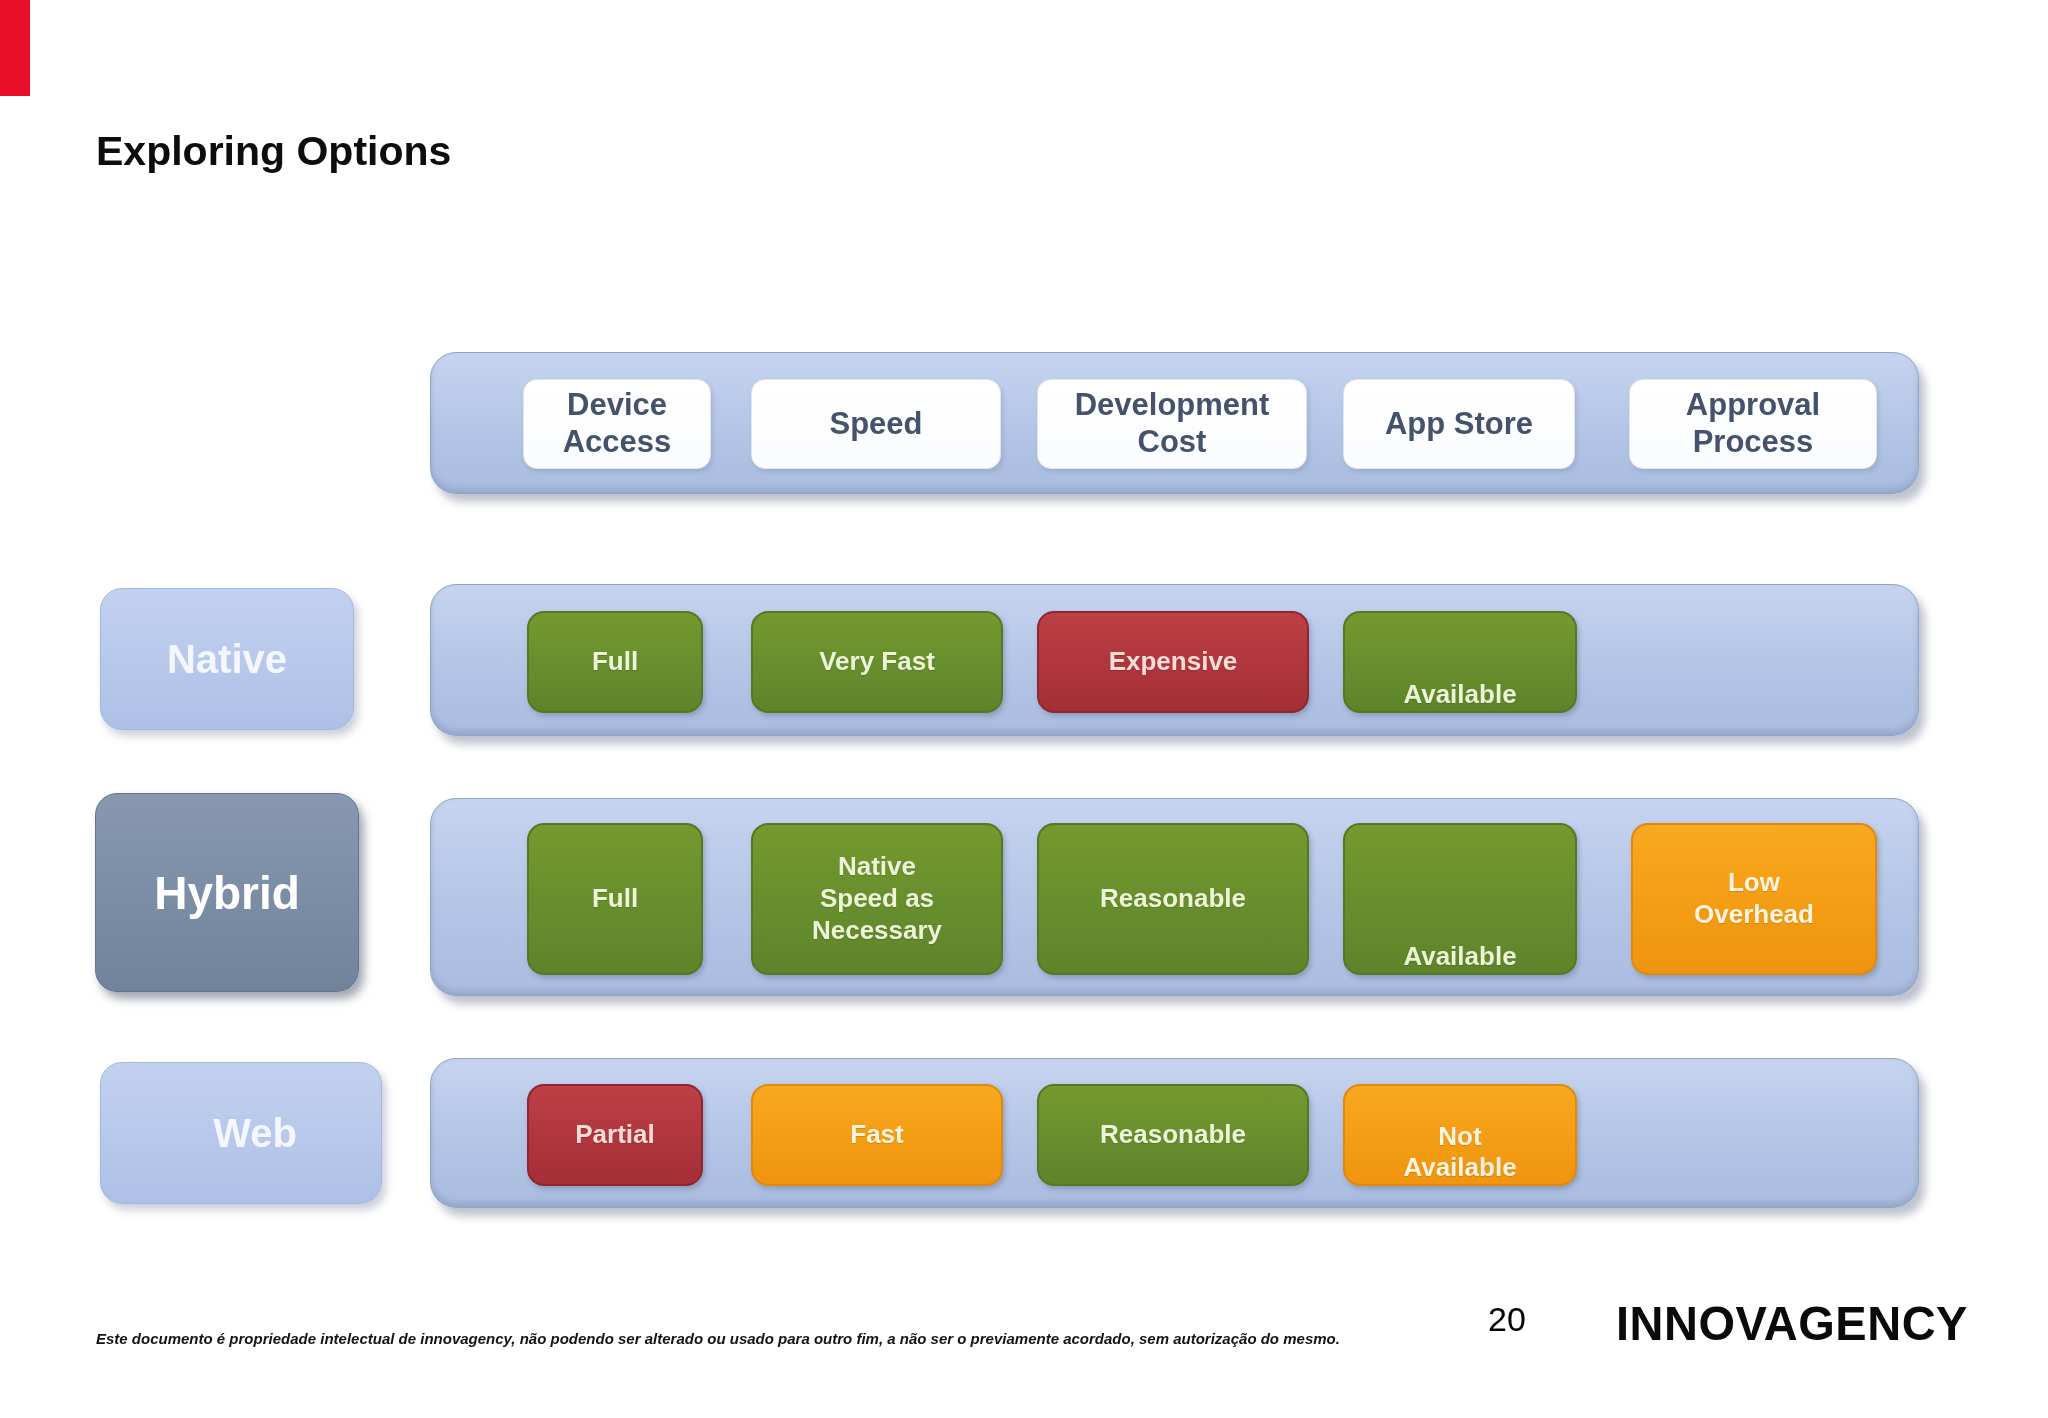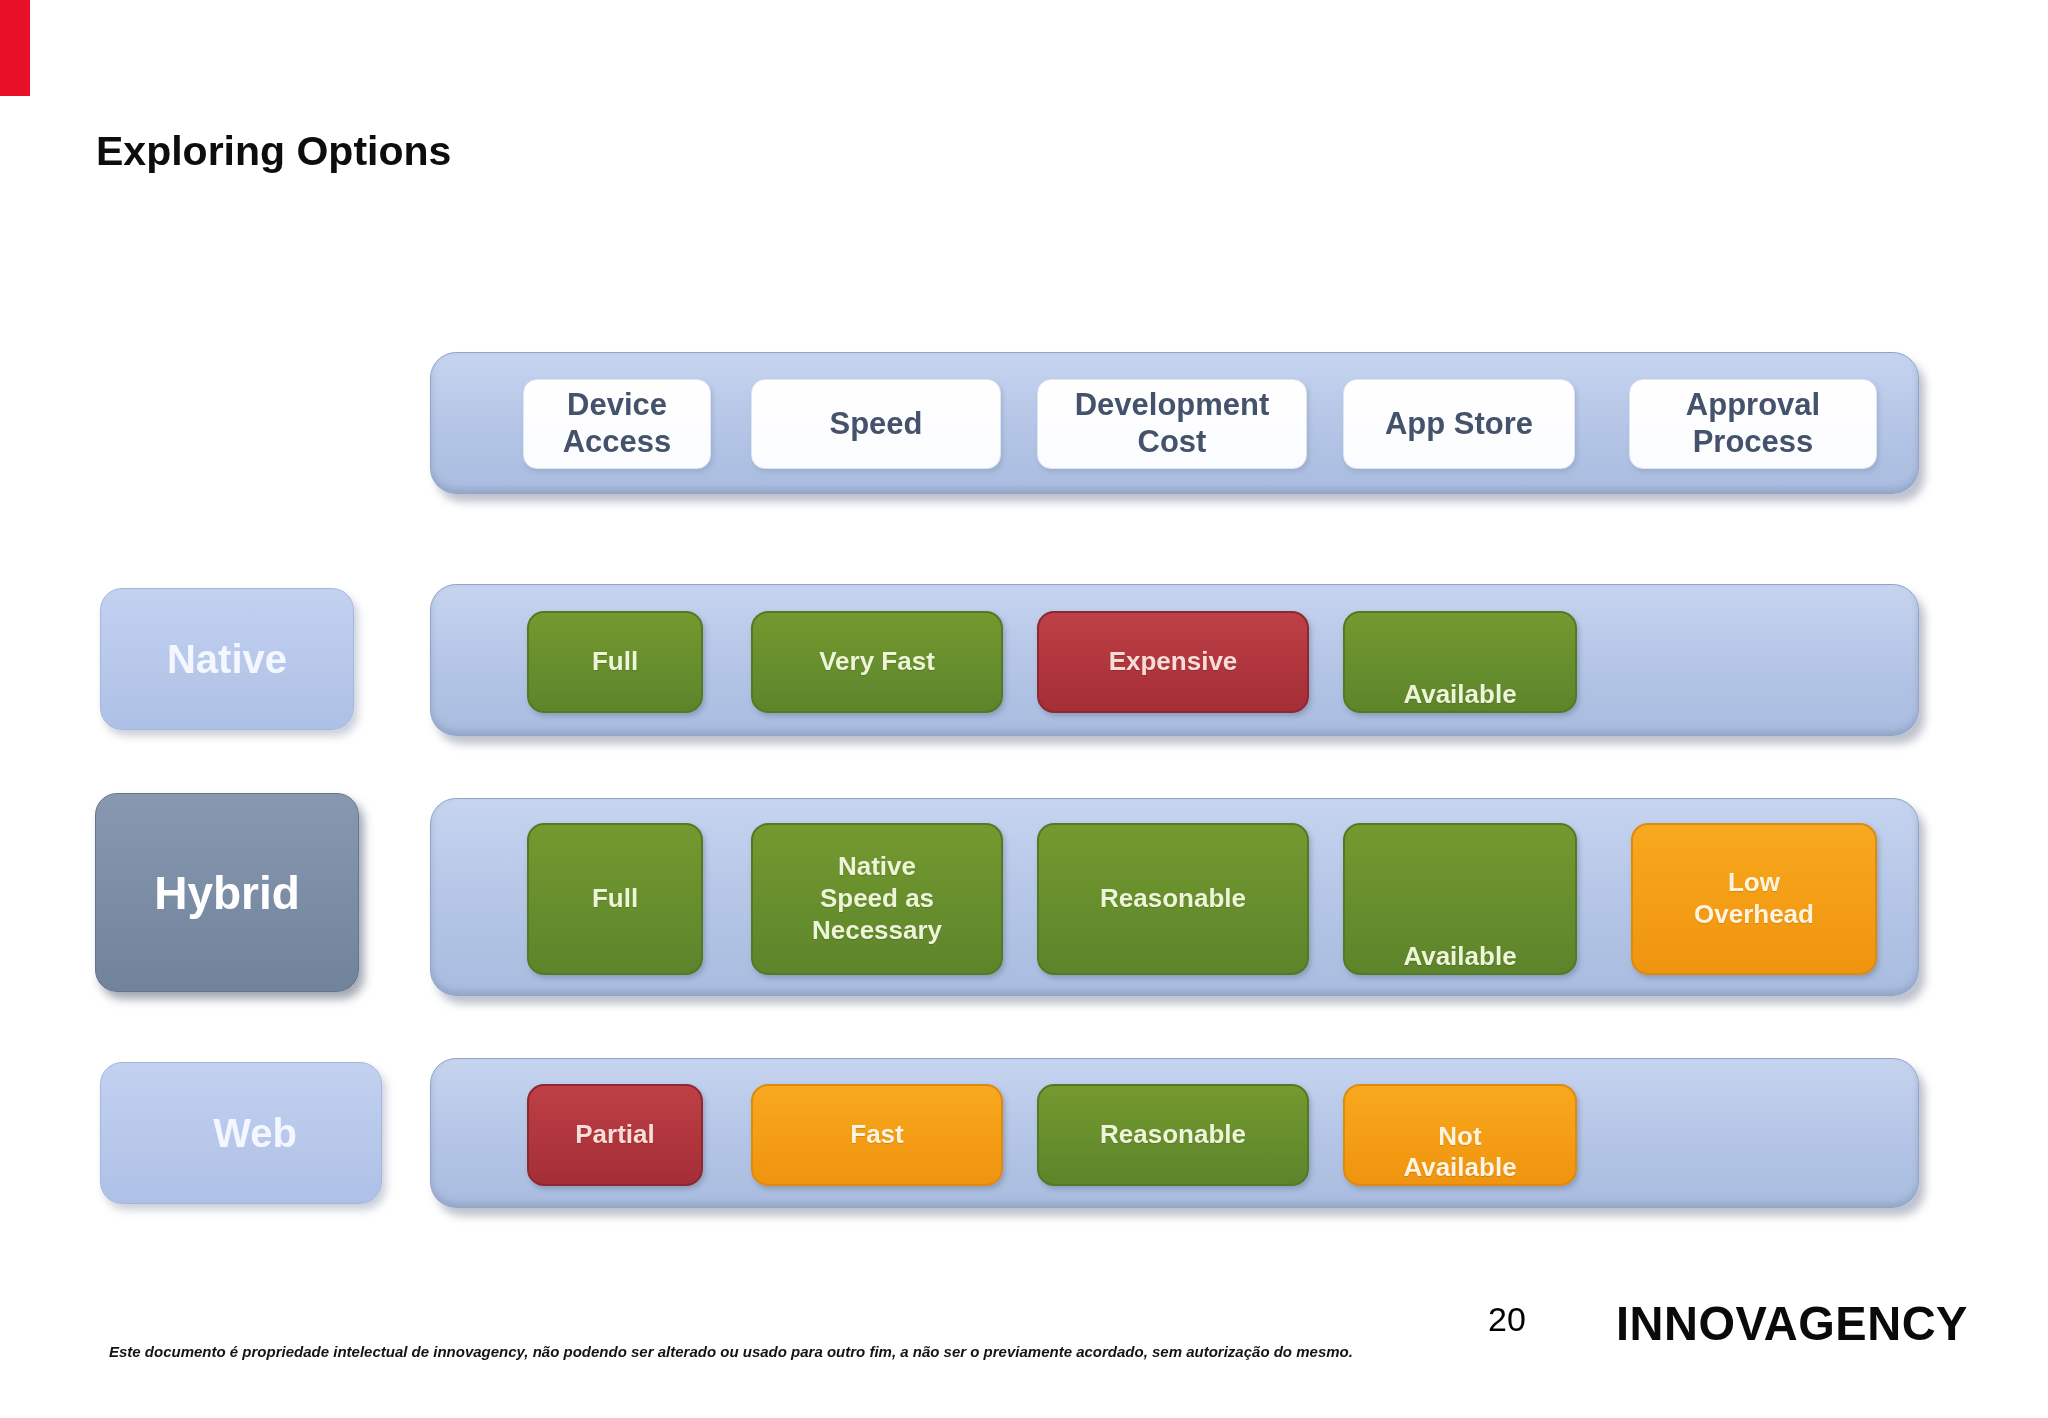--- a/index.html
+++ b/index.html
@@ -89,21 +89,21 @@
   }
   .cell[data-color="red"] .ctext{color:#f8dcd8;}
   .cell[data-color="orange"]{
     background:linear-gradient(180deg,#f8a91f 0%,#f49d14 55%,#ef9410 100%);
     border:2px solid #dd8a0e;
   }
   .cell[data-color="orange"] .ctext{color:#fff4e0;}
 
   
   .disclaimer{
-    position:absolute;left:96px;top:1330px;margin:13px;
+    position:absolute;left:96px;top:1330px;margin:0;
     font-size:15px;font-style:italic;font-weight:700;color:#141414;
   }
   .pagenum{
     position:absolute;left:1488px;top:1300px;
     font-size:34px;font-weight:500;color:#000000;
   }
   .logo{
     position:absolute;left:1616px;top:1296px;
     font-size:47px;font-weight:900;color:#0a0a0a;letter-spacing:0.5px;
     transform:scaleY(1.02);

